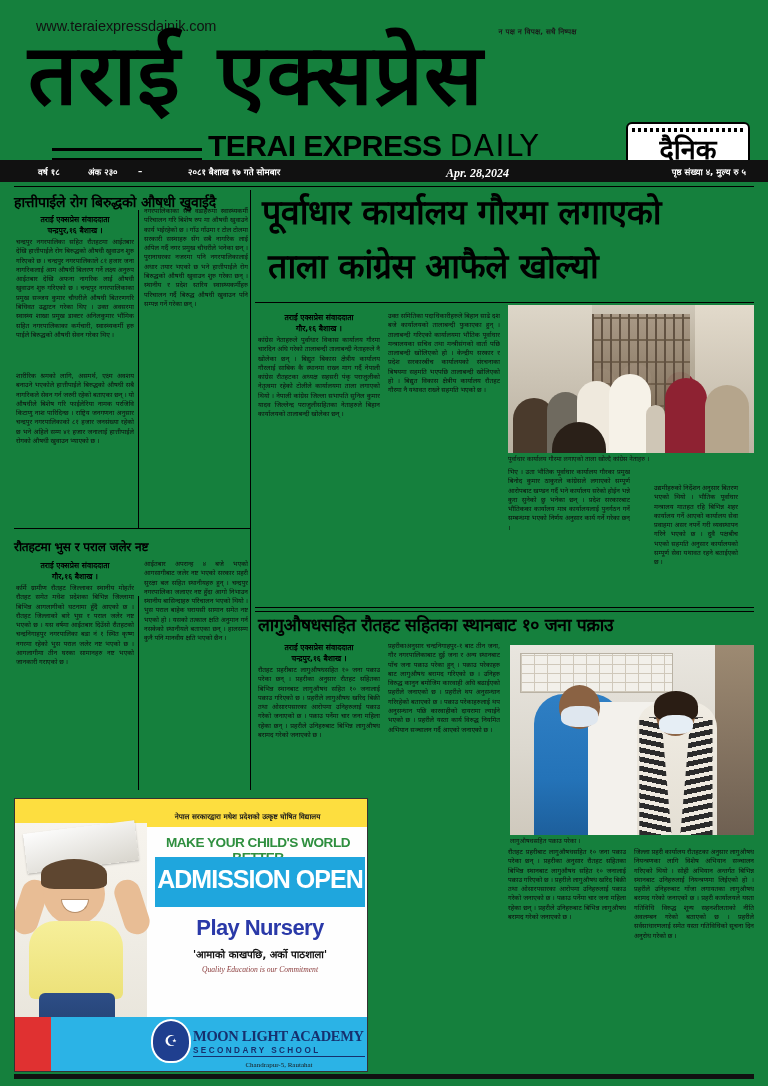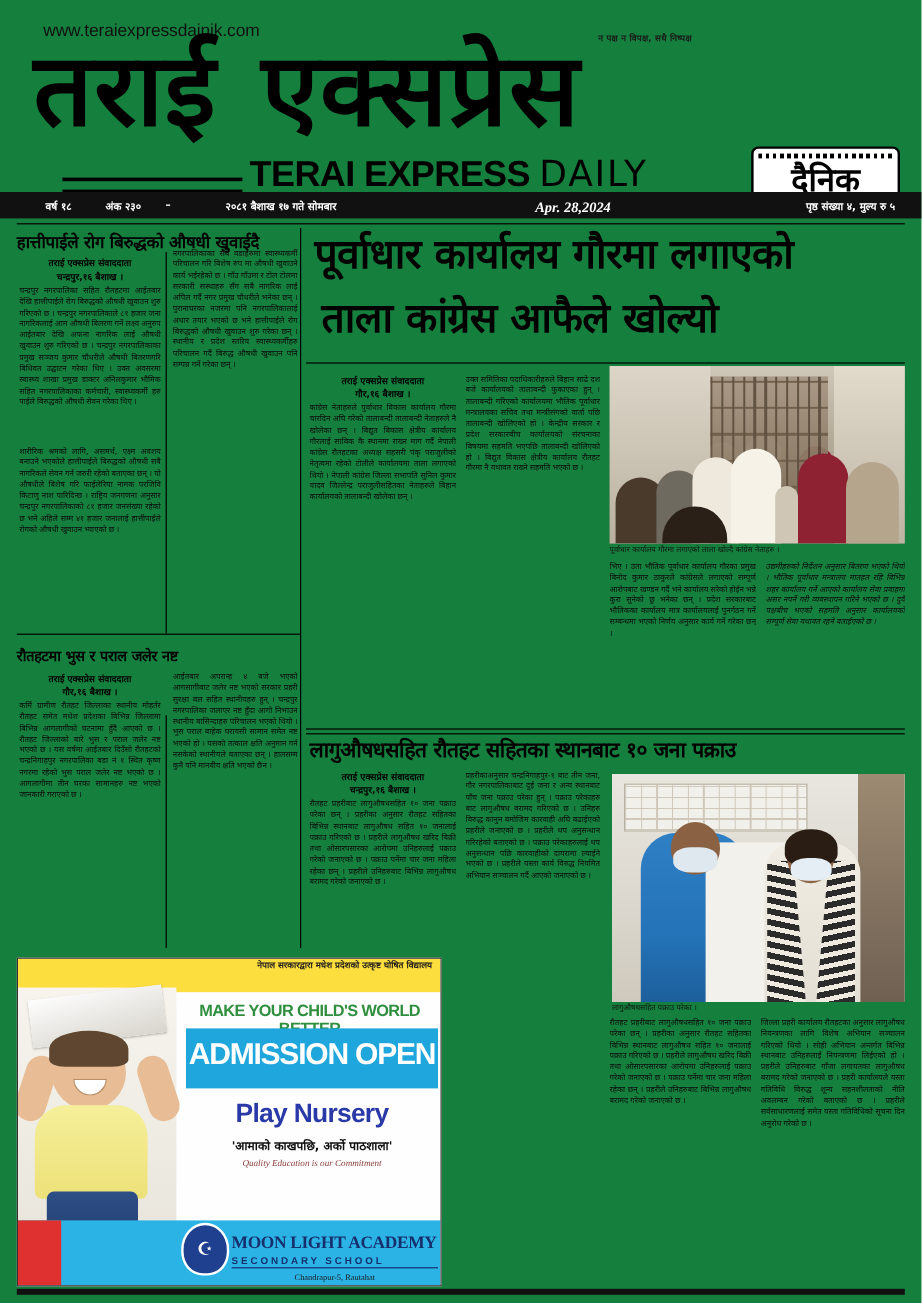--- a/index.html
+++ b/index.html
@@ -160,21 +160,21 @@
     background:#8d6647;border-radius:50%;}
   .ph2 .hair2{position:absolute;left:59%;bottom:60%;width:18%;height:16%;
     background:#2a1d14;border-radius:50% 50% 30% 30%;}
   .ph2 .mask2{position:absolute;left:61%;bottom:53%;width:14%;height:10%;
     background:#e6eef5;border-radius:40%;}
 
   
   .ad{position:absolute;left:14px;top:798px;width:352px;height:272px;
       border:1px solid #333;overflow:hidden;background:#fff;}
   .ad-top{position:absolute;left:0;top:0;width:100%;height:28px;background:#fdde3f;}
-  .ad-topnp{position:absolute;left:120px;top:0;width:225px;text-align:right;
+  .ad-topnp{position:absolute;left:120px;top:12px;width:225px;text-align:center;
     font-family:"DejaVu Sans",sans-serif;font-size:7.2px;font-weight:bold;color:#1a1a1a;}
   .ad-bodybg{position:absolute;left:0;top:28px;width:100%;height:190px;background:#fefefe;}
   .ad-kid{position:absolute;left:0;top:24px;width:132px;height:218px;
     background:linear-gradient(180deg,#f7f4ee 0%,#efece4 55%,#e8e4da 100%);}
   .kid-book{position:absolute;left:10px;top:4px;width:112px;height:40px;
     background:linear-gradient(170deg,#fdfdfd,#d8d5cd);
     transform:rotate(-7deg);box-shadow:0 1px 2px rgba(0,0,0,.25);}
   .kid-head{position:absolute;left:28px;top:40px;width:62px;height:62px;
     background:#e8bd95;border-radius:50%;}
   .kid-hair{position:absolute;left:26px;top:36px;width:66px;height:30px;
@@ -293,21 +293,21 @@
   <div class="col" style="left:258px;top:336px;width:122px;height:256px;">
     <p class="body-txt" style="margin:0;">कांग्रेस नेताहरुले पुर्वाधार विकास कार्यालय गौरमा चारदिन अघि गरेको तालाबन्दी तालाबन्दी नेताहरुले नै खोलेका छन् । बिद्युत बिकास क्षेत्रीय कार्यालय गौरलाई साबिक कै स्थानमा राख्न माग गर्दै नेपाली कांग्रेस रौतहटका अध्यक्ष सहसरी पंकृ पराजुलीको नेतृत्वमा रहेको टोलीले कार्यालयमा ताला लगाएको थियो । नेपाली कांग्रेस जिल्ला सभापति सुनिल कुमार यादव जिल्लेन्द्र पराजुलीसहितका नेताहरुले बिहान कार्यालयको तालाबन्दी खोलेका छन् ।</p>
   </div>
   <div class="col" style="left:388px;top:312px;width:112px;height:280px;">
     <p class="body-txt" style="margin:0;">उक्त समितिका पदाधिकारीहरुले बिहान साढे दश बजे कार्यालयको तालाबन्दी फुकाएका हुन् । तालाबन्दी गरिएको कार्यालयमा भौतिक पूर्वाधार मन्त्रालयका सचिव तथा मन्त्रीसंगको वार्ता पछि तालाबन्दी खोलिएको हो । केन्द्रीय सरकार र प्रदेश सरकारबीच कार्यालयको संरचनाका बिषयमा सहमति भएपछि तालाबन्दी खोलिएको हो । बिद्युत विकास क्षेत्रीय कार्यालय रौतहट गौरमा नै यथावत राख्ने सहमति भएको छ ।</p>
   </div>
   <div class="col" style="left:508px;top:468px;width:122px;height:124px;">
     <p class="body-txt" style="margin:0;">भिए । उता भौतिक पूर्वाधार कार्यालय गौरका प्रमुख बिनोद कुमार ठाकुरले कांग्रेसले लगाएको सम्पूर्ण आरोपबाट खण्डन गर्दै भने कार्यालय सरेको होईन भन्ने कुरा सुनेको छु भनेका छन् । प्रदेश सरकारबाट भौतिकका कार्यालय मात्र कार्यालयलाई पुनर्गठन गर्ने सम्बन्धमा भएको निर्णय अनुसार कार्य गर्ने गरेका छन् ।</p>
   </div>
   <div class="col" style="left:638px;top:468px;width:116px;height:124px;">
-    <p class="body-txt" style="margin:0;font-style:italic;">उद्यमीहरुको निर्देशन अनुसार बितरण भएको थियो । भौतिक पूर्वाधार मन्त्रालय मातहत रहि बिभिन्न शहर कार्यालय गर्ने आएको कार्यालय सेवा प्रवाहमा असर नपर्ने गरी व्यवस्थापन गरिने भएको छ । दुवै पक्षबीच भएको सहमति अनुसार कार्यालयको सम्पूर्ण सेवा यथावत रहने बताईएको छ ।</p>
+    <p class="body-txt" style="margin:16px;">उद्यमीहरुको निर्देशन अनुसार बितरण भएको थियो । भौतिक पूर्वाधार मन्त्रालय मातहत रहि बिभिन्न शहर कार्यालय गर्ने आएको कार्यालय सेवा प्रवाहमा असर नपर्ने गरी व्यवस्थापन गरिने भएको छ । दुवै पक्षबीच भएको सहमति अनुसार कार्यालयको सम्पूर्ण सेवा यथावत रहने बताईएको छ ।</p>
   </div>
 
   <div class="photo ph1" style="left:508px;top:305px;width:246px;height:148px;">
     <div class="ph1-wall"></div>
     <div class="ph1-wall2"></div>
     <div class="ph1-gate"></div>
     <div class="figs">
       <div class="fig" style="left:2%;width:17%;height:60%;background:#4a3a2c;"></div>
       <div class="fig" style="left:16%;width:15%;height:66%;background:#6f6a5f;"></div>
       <div class="fig" style="left:28%;width:16%;height:78%;background:#efe9dd;"></div>

